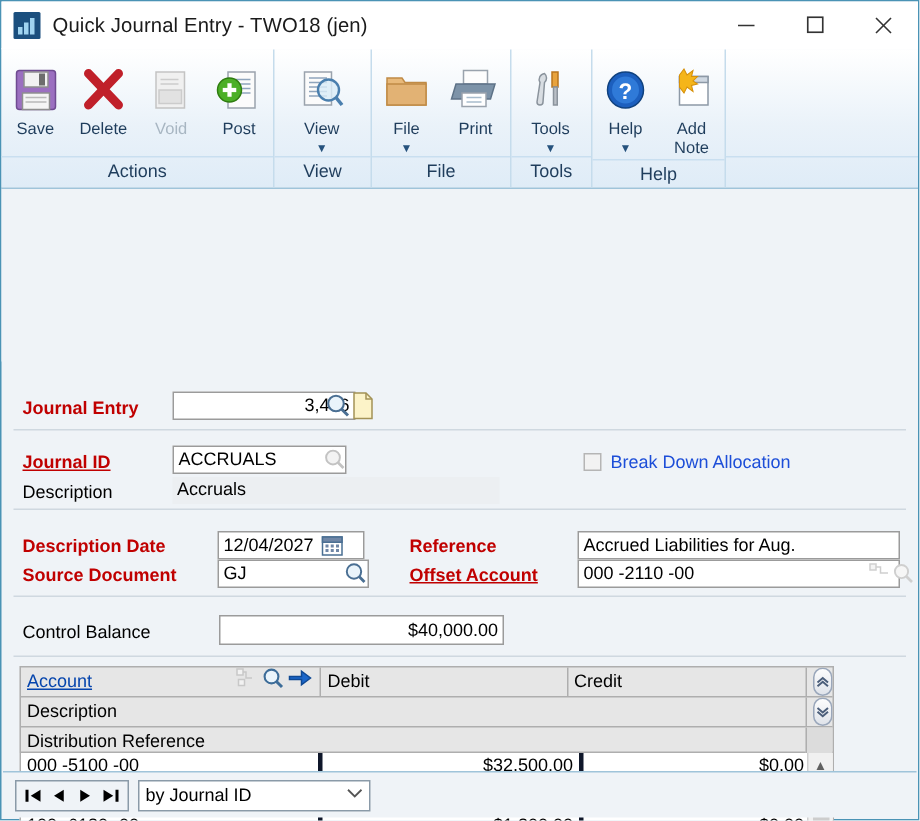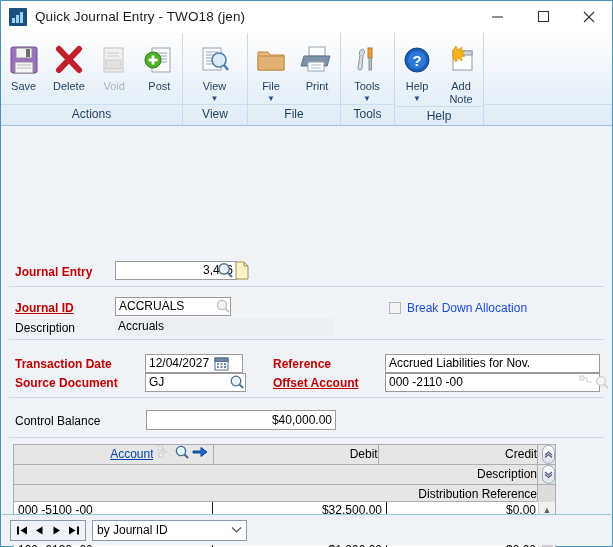--- a/index.html
+++ b/index.html
@@ -59,35 +59,35 @@
   .fld{
     box-sizing:border-box;background:#fff;border:1px solid #9b9b9b;
     font-size:12px;height:18px;line-height:16px;padding:0 3px;overflow:hidden;white-space:nowrap;
   }
   .fld.ro{background:#eff3f7;border:none;}
   .fld.right{text-align:right;}
   .abs{position:absolute;}
   .sep{position:absolute;left:8px;right:8px;height:1px;background:#cfd8e0;}
   
   .grid-hdr{box-sizing:border-box;background:#e6e6e6;border:1px solid #aeaeae;}
-  .ghrow{display:flex;height:19px;align-items:center;border-bottom:1px solid #aeaeae;text-align:right;}
+  .ghrow{display:flex;height:19px;align-items:center;border-bottom:1px solid #aeaeae;}
   .ghrow:last-child{border-bottom:none;}
   .gh-cell{box-sizing:border-box;height:19px;line-height:18px;padding-left:4px;font-size:12px;overflow:hidden;white-space:nowrap;}
   .gh-link{color:#0645ad;text-decoration:underline;cursor:pointer;}
   .gh-div{border-left:1px solid #aeaeae;}
   .spin{
     width:17px;height:17px;border:1px solid #9aa7bb;background:linear-gradient(180deg,#fdfdfd,#dfe3ea);
     border-radius:9px;display:flex;align-items:center;justify-content:center;
   }
   .rows{box-sizing:border-box;border:1px solid #aeaeae;border-top:none;background:#fff;position:relative;}
   .row{display:flex;height:19px;border-bottom:1px solid #cfcfcf;background:#fff;}
   .row.alt{background:#f4f4f4;}
   .cell{box-sizing:border-box;height:18px;line-height:17px;font-size:12px;padding:0 4px;overflow:hidden;white-space:nowrap;}
   .cell.r{text-align:right;}
-  .cell.b{border-left:1px solid #0f172a;}
+  .cell.b{border-left:3px solid #0f172a;}
   .vscroll{
     position:absolute;right:0;top:0;width:16px;bottom:0;background:#f0f0f0;border-left:1px solid #cfcfcf;
     display:flex;flex-direction:column;align-items:center;
   }
   .vs-arrow{height:15px;display:flex;align-items:center;justify-content:center;font-size:9px;color:#606060;}
   .vs-thumb{width:11px;background:#cdcdcd;margin-top:1px;}
   
   .statusbar{
     position:absolute;left:1px;right:1px;bottom:1px;height:30px;background:#eff3f7;
     border-top:1px solid #9fc4da;display:flex;align-items:center;padding-left:8px;
@@ -326,21 +326,21 @@
       <svg width="18" height="17" viewBox="0 0 18 17">
         <circle cx="8" cy="7" r="4.6" fill="#f3f3f3" stroke="#c3c3c3" stroke-width="1.3"></circle>
         <line x1="11.3" y1="10.3" x2="15" y2="14" stroke="#c3c3c3" stroke-width="1.8"></line>
       </svg>
     </div>
 
     <div class="abs lbl" style="left:14px;top:195px">Description</div>
     <div class="abs fld ro" style="left:114px;top:192px;width:218px;background:#eceff2">Accruals</div>
     <div class="sep" style="top:213px;left:8px;right:8px"></div>
 
-    <div class="abs lbl-red" style="left:14px;top:231px">Transaction Date</div>
+    <div class="abs lbl-red" style="left:14px;top:231px">Description Date</div>
     <div class="abs fld" style="left:144px;top:228px;width:98px;height:19px;line-height:17px">12/04/2027</div>
     <div class="abs" style="left:213px;top:230px">
       <svg width="15" height="15" viewBox="0 0 15 15">
         <rect x="1" y="2" width="13" height="12" fill="#fff" stroke="#4a6f93"></rect>
         <rect x="1" y="2" width="13" height="3.5" fill="#6f86a6" stroke="#4a6f93"></rect>
         <g fill="#6f86a6">
             <rect x="3" y="7" width="2" height="2"></rect>
             <rect x="6.5" y="7" width="2" height="2"></rect>
             <rect x="10" y="7" width="2" height="2"></rect>
             <rect x="3" y="10" width="2" height="2"></rect>
@@ -353,21 +353,21 @@
     <div class="abs fld" style="left:144px;top:247px;width:101px;height:19px;line-height:17px">GJ</div>
     <div class="abs lbl-red" style="left:14px;top:250px">Source Document</div>
     <div class="abs" style="left:227px;top:248px">
       <svg width="18" height="17" viewBox="0 0 18 17">
         <circle cx="8" cy="7" r="4.8" fill="#eaf4fb" stroke="#4a6f93" stroke-width="1.3"></circle>
         <line x1="11.4" y1="10.4" x2="15" y2="14" stroke="#4a6f93" stroke-width="1.9"></line>
       </svg>
     </div>
 
     <div class="abs lbl-red" style="left:272px;top:231px">Reference</div>
-    <div class="abs fld" style="left:384px;top:228px;width:215px;height:19px;line-height:17px">Accrued Liabilities for Nov.</div>
+    <div class="abs fld" style="left:384px;top:228px;width:215px;height:19px;line-height:17px">Accrued Liabilities for Aug.</div>
     <div class="abs lbl-link" style="left:272px;top:250px"><span>Offset Account</span></div>
     <div class="abs fld" style="left:384px;top:247px;width:215px;height:19px;line-height:17px">000 -2110 -00</div>
     <div class="abs" style="left:578px;top:248px">
       <svg width="17" height="16" viewBox="0 0 17 16">
         <path d="M3 4 h5 v4 h5" fill="none" stroke="#cfcfcf"></path>
         <rect x="1" y="2" width="4" height="4" fill="#f4f4f4" stroke="#cfcfcf"></rect>
       </svg>
     </div>
     <div class="abs" style="left:593px;top:248px">
       <svg width="16" height="16" viewBox="0 0 16 16">

